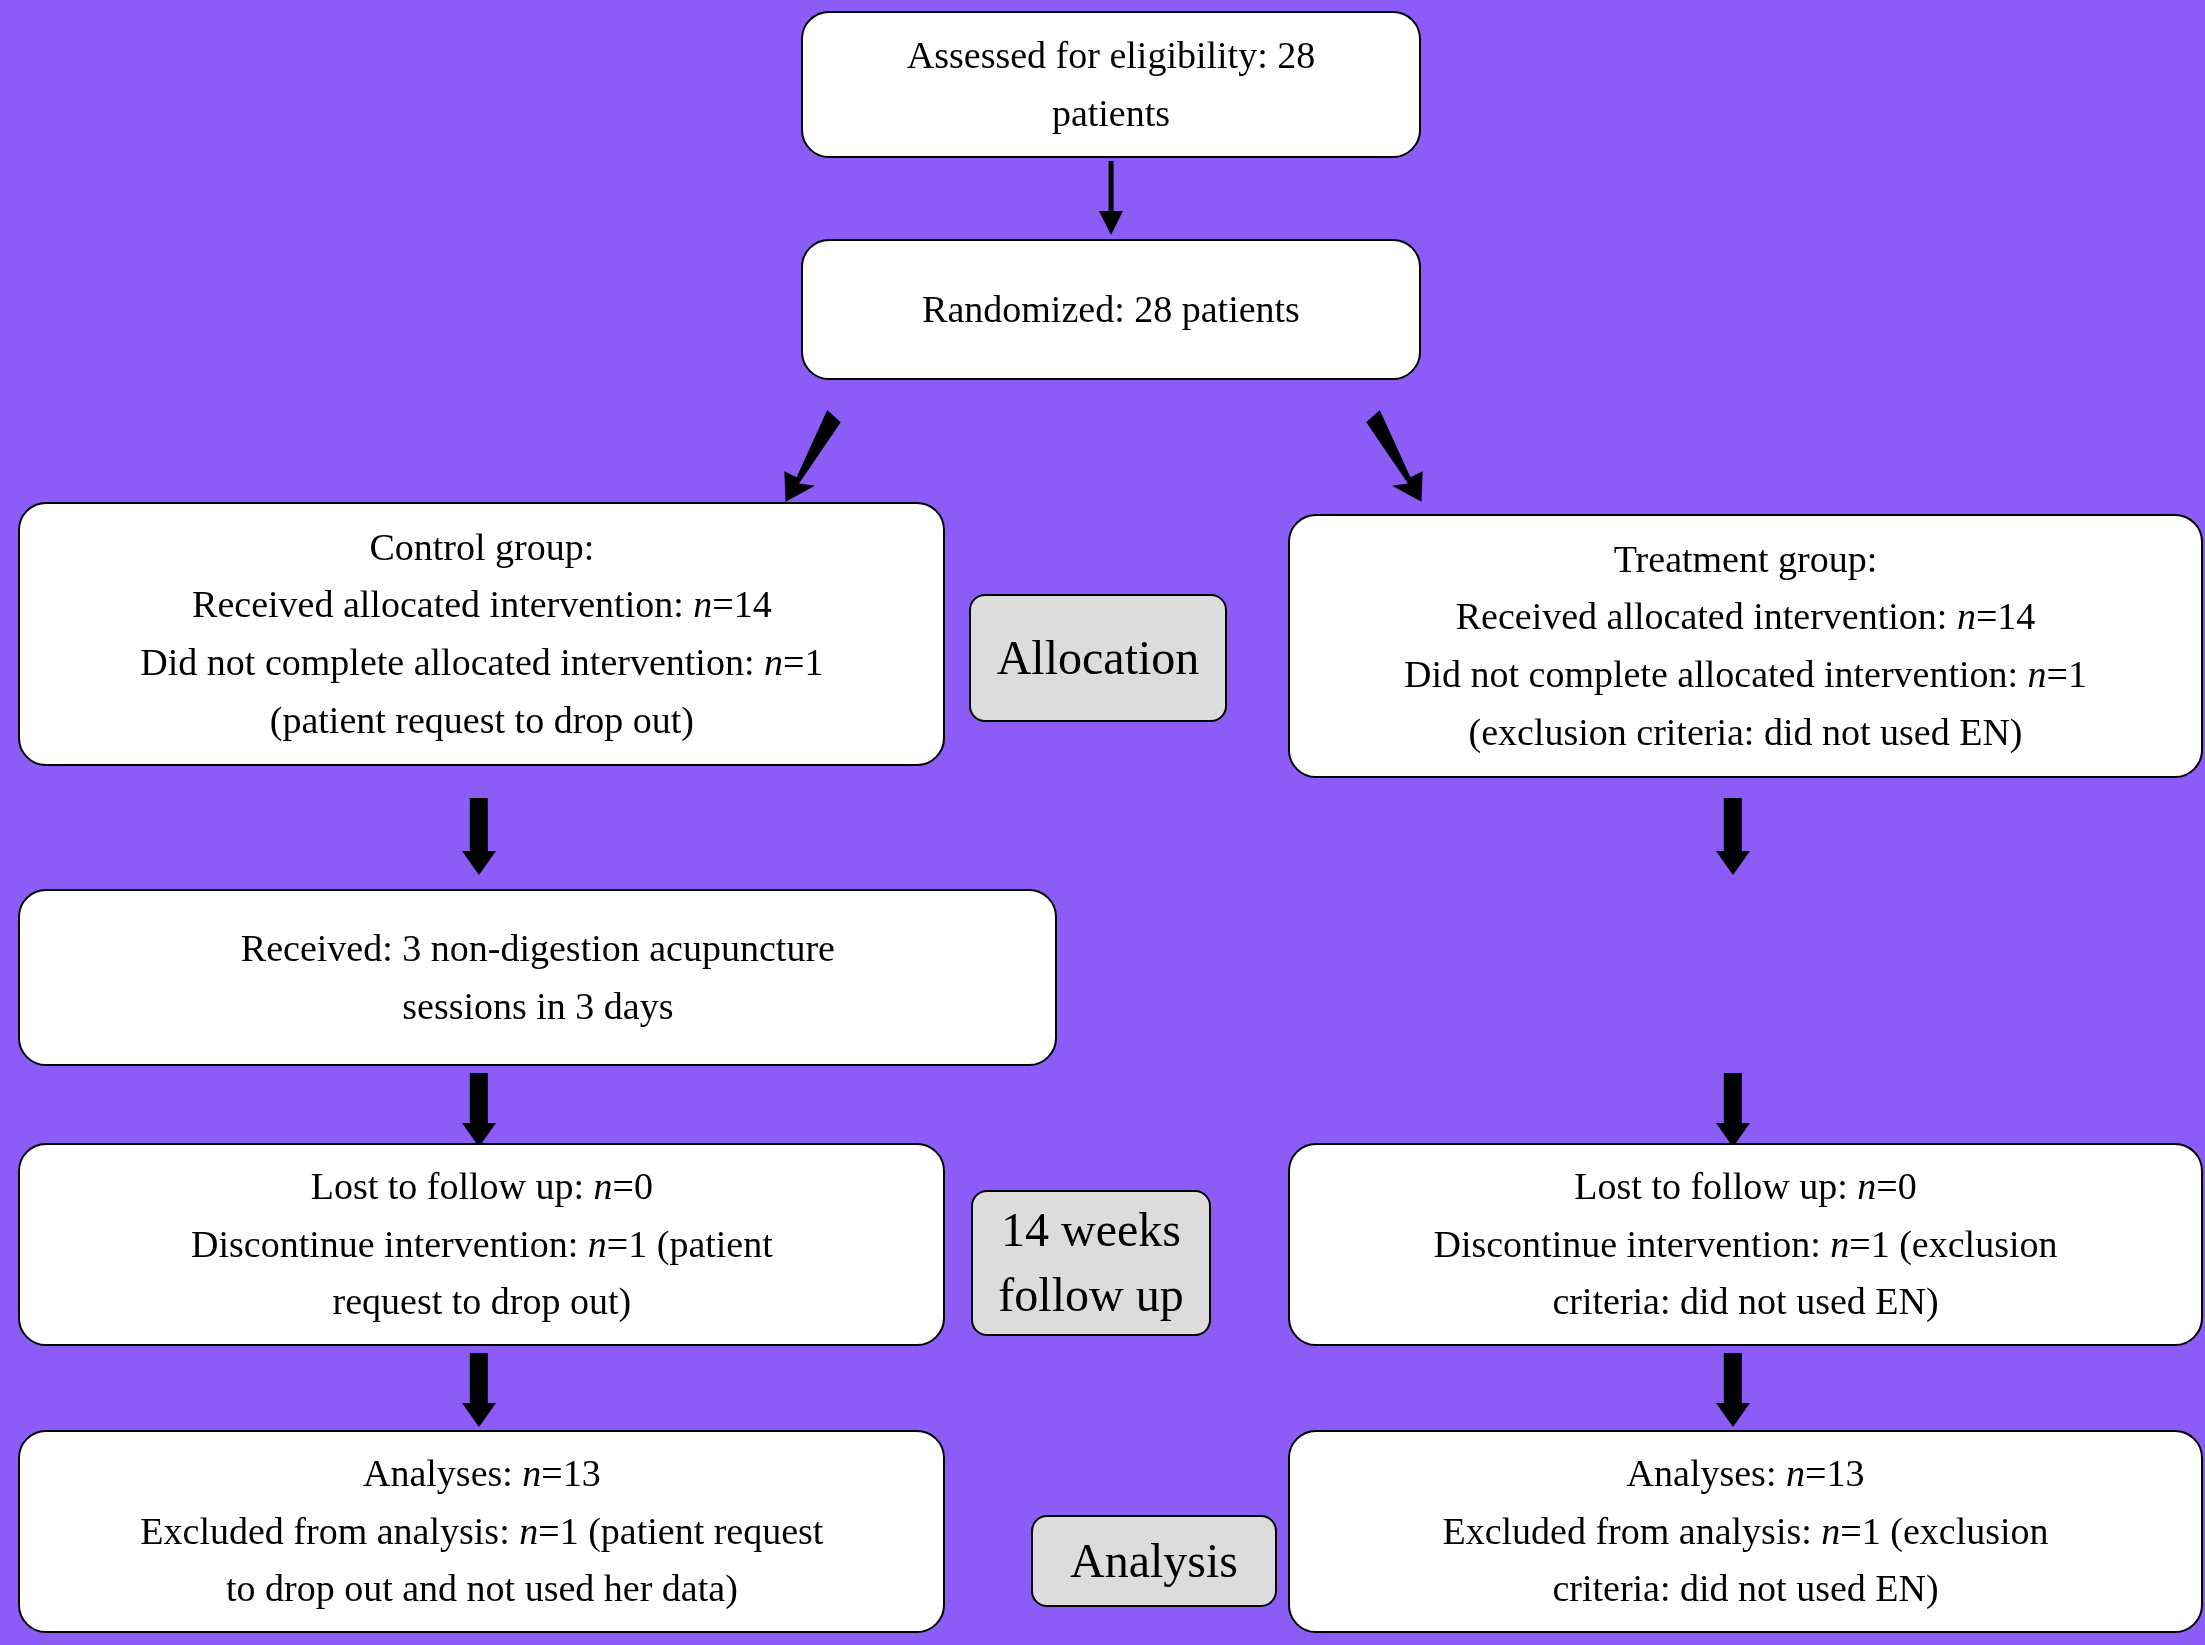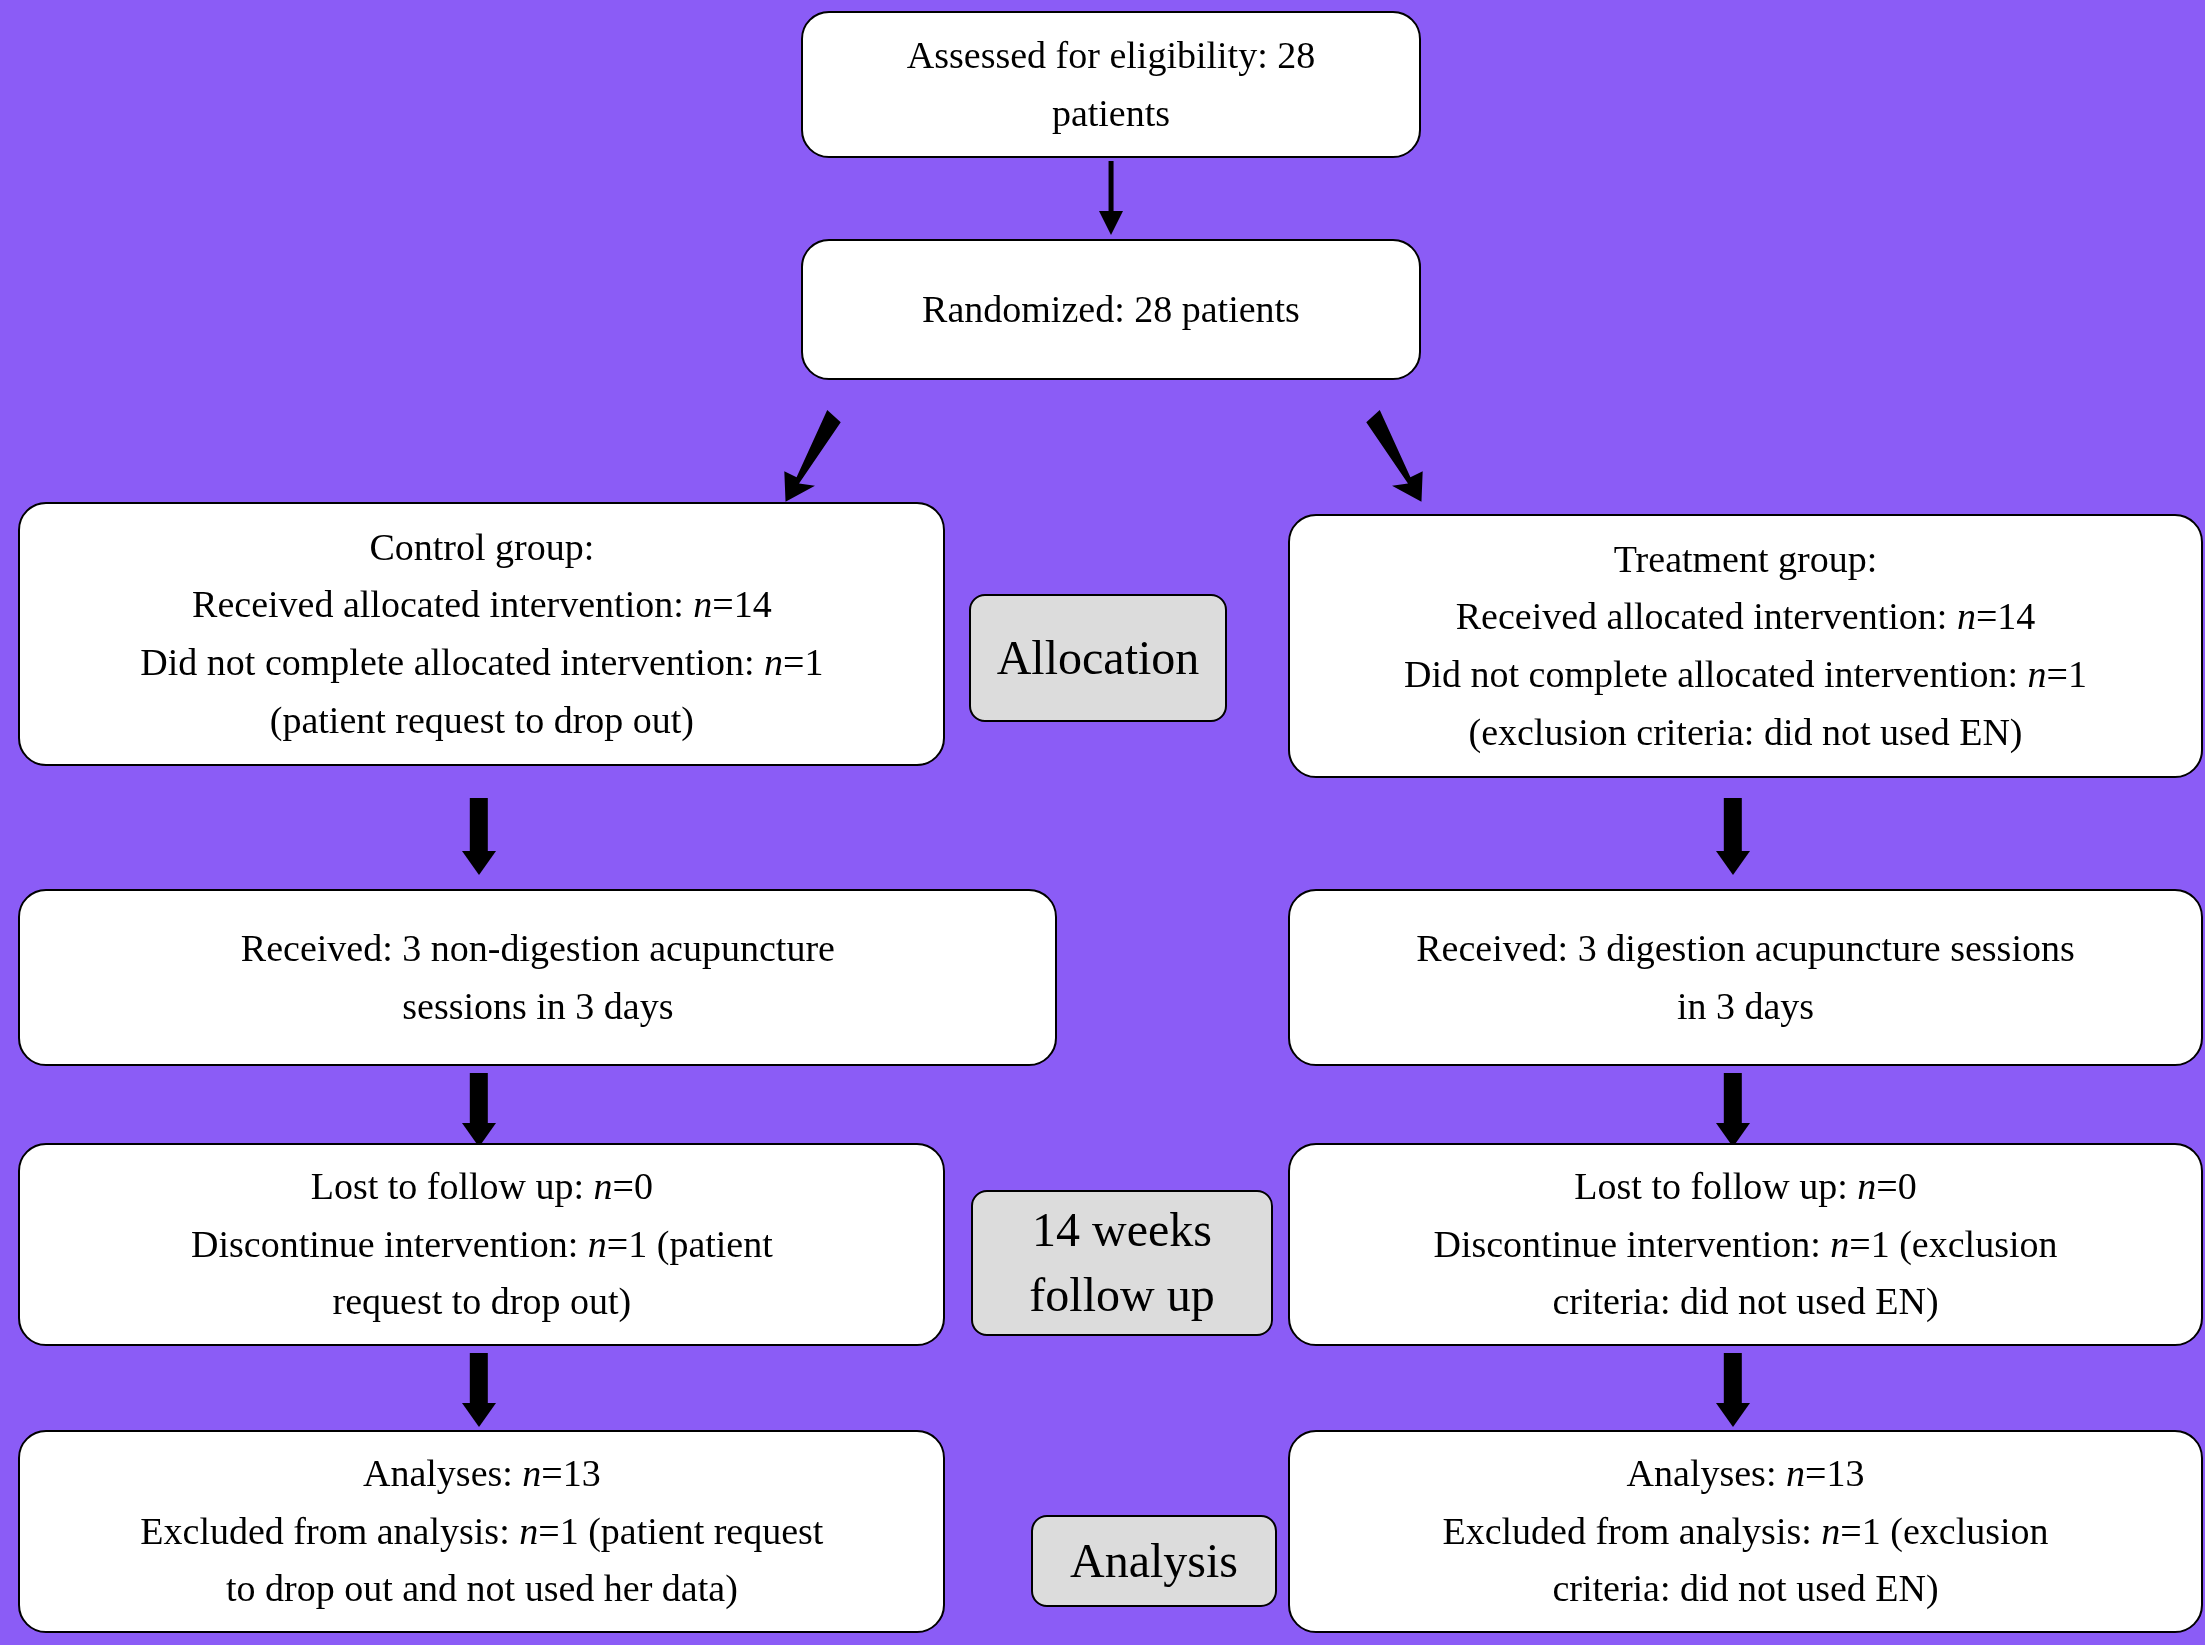--- a/index.html
+++ b/index.html
@@ -164,45 +164,39 @@
     <div class="head"></div>
   </div>
 
   <div class="box" style="left:18.4px; top:889px; width:1039px; height:177px;">
     <div class="inner">
       <span class="ln">Received: 3 non-digestion acupuncture</span>
       <span class="ln">sessions in 3 days</span>
     </div>
   </div>
 
-  <div class="box" style="left:1288px; top:889px; width:915px; height:177px;">
-    <div class="inner">
-      <span class="ln">Received: 3 digestion acupuncture sessions</span>
-      <span class="ln">in 3 days</span>
-    </div>
-  </div>
 
   <div class="arrow-v" style="left:465px; top:1073px; height:74px;">
     <div class="stem" style="height:50px;"></div>
     <div class="head"></div>
   </div>
   <div class="arrow-v" style="left:1719px; top:1073px; height:74px;">
     <div class="stem" style="height:50px;"></div>
     <div class="head"></div>
   </div>
 
   <div class="box" style="left:18.4px; top:1143px; width:927px; height:203px;">
     <div class="inner">
       <span class="ln"><span>Lost to follow up: </span><i class="n">n</i><span>=0</span></span>
       <span class="ln"><span>Discontinue intervention: </span><i class="n">n</i><span>=1 (patient</span></span>
       <span class="ln">request to drop out)</span>
     </div>
   </div>
 
-  <div class="stage" style="left:971px; top:1190px; width:302px; height:146px;">
+  <div class="stage" style="left:971px; top:1190px; width:240px; height:146px;">
     <div>
       <span class="ln">14 weeks</span>
       <span class="ln">follow up</span>
     </div>
   </div>
 
   <div class="box" style="left:1288px; top:1143px; width:915px; height:203px;">
     <div class="inner">
       <span class="ln"><span>Lost to follow up: </span><i class="n">n</i><span>=0</span></span>
       <span class="ln"><span>Discontinue intervention: </span><i class="n">n</i><span>=1 (exclusion</span></span>

